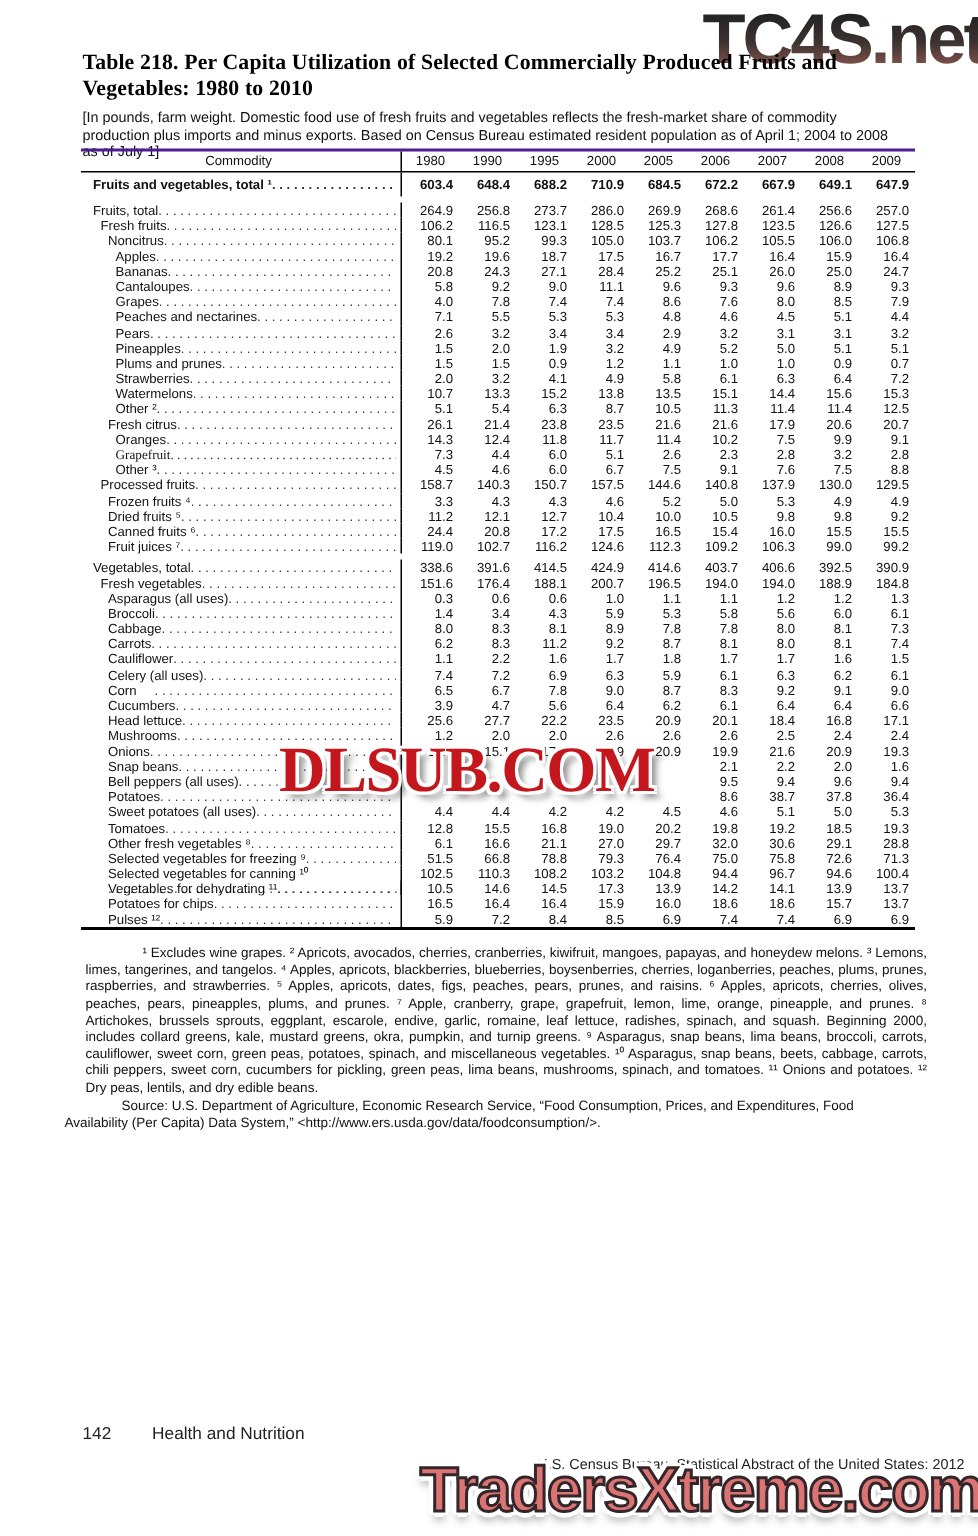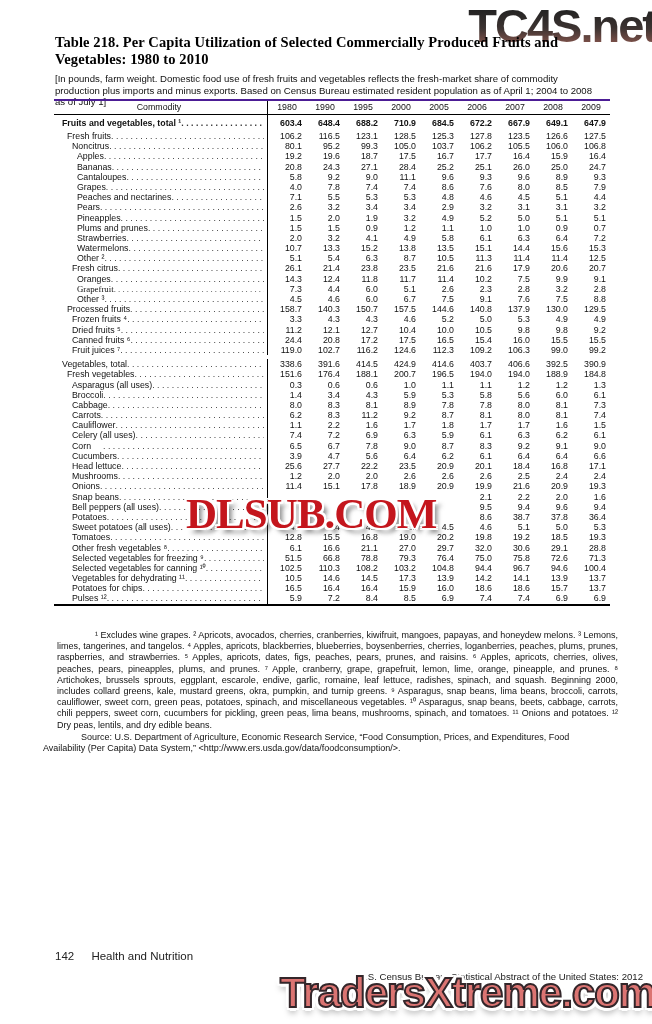--- a/index.html
+++ b/index.html
@@ -46,21 +46,21 @@
     font-size:9px; line-height:11.2px; text-align:justify; text-indent:38px;
   }
   .source{
     position:absolute; left:43px; top:732px; width:561px; margin:0;
     font-size:9px; line-height:11.2px; text-indent:38px;
   }
   
   .footer-left{
     position:absolute; left:55px; top:950px; font-size:11.5px; color:#222;
   }
-  .footer-left .sect{margin-left:14px;}
+  .footer-left .sect{margin-left:24px;}
   .footer-right{
     position:absolute; right:9px; top:971px; font-size:9.6px; color:#222;
   }
   
   .wm{position:absolute; white-space:nowrap; pointer-events:none;}
   .wm-top{
     top:-2px; right:-4px;
     font-family:"Liberation Sans", sans-serif; font-weight:900;
     font-size:47px; letter-spacing:-2px;
     background:linear-gradient(#222 20%, #3c3331 55%, #9c5f55 95%);
@@ -123,20 +123,35 @@
           <div class="c-val">603.4</div>
           <div class="c-val">648.4</div>
           <div class="c-val">688.2</div>
           <div class="c-val">710.9</div>
           <div class="c-val">684.5</div>
           <div class="c-val">672.2</div>
           <div class="c-val">667.9</div>
           <div class="c-val">649.1</div>
           <div class="c-val">647.9</div>
         </div>
+        <div class="trow body-row gap-row">
+          <div class="c-label" style="padding-left: 8px;">
+            <span class="lbl">Fruits, total</span>
+            <span class="leader"></span>
+          </div>
+          <div class="c-val">264.9</div>
+          <div class="c-val">256.8</div>
+          <div class="c-val">273.7</div>
+          <div class="c-val">286.0</div>
+          <div class="c-val">269.9</div>
+          <div class="c-val">268.6</div>
+          <div class="c-val">261.4</div>
+          <div class="c-val">256.6</div>
+          <div class="c-val">257.0</div>
+        </div>
         <div class="trow body-row">
           <div class="c-label" style="padding-left: 13px;">
             <span class="lbl">Fresh fruits</span>
             <span class="leader"></span>
           </div>
           <div class="c-val">106.2</div>
           <div class="c-val">116.5</div>
           <div class="c-val">123.1</div>
           <div class="c-val">128.5</div>
           <div class="c-val">125.3</div>
@@ -754,21 +769,21 @@
           <div class="c-val">66.8</div>
           <div class="c-val">78.8</div>
           <div class="c-val">79.3</div>
           <div class="c-val">76.4</div>
           <div class="c-val">75.0</div>
           <div class="c-val">75.8</div>
           <div class="c-val">72.6</div>
           <div class="c-val">71.3</div>
         </div>
         <div class="trow body-row">
-          <div class="c-label" style="padding-left: 18px;">
+          <div class="c-label" style="padding-left: 18px; flex-direction: column;">
             <span class="lbl">Selected vegetables for canning ¹⁰</span>
             <span class="leader"></span>
           </div>
           <div class="c-val">102.5</div>
           <div class="c-val">110.3</div>
           <div class="c-val">108.2</div>
           <div class="c-val">103.2</div>
           <div class="c-val">104.8</div>
           <div class="c-val">94.4</div>
           <div class="c-val">96.7</div>

